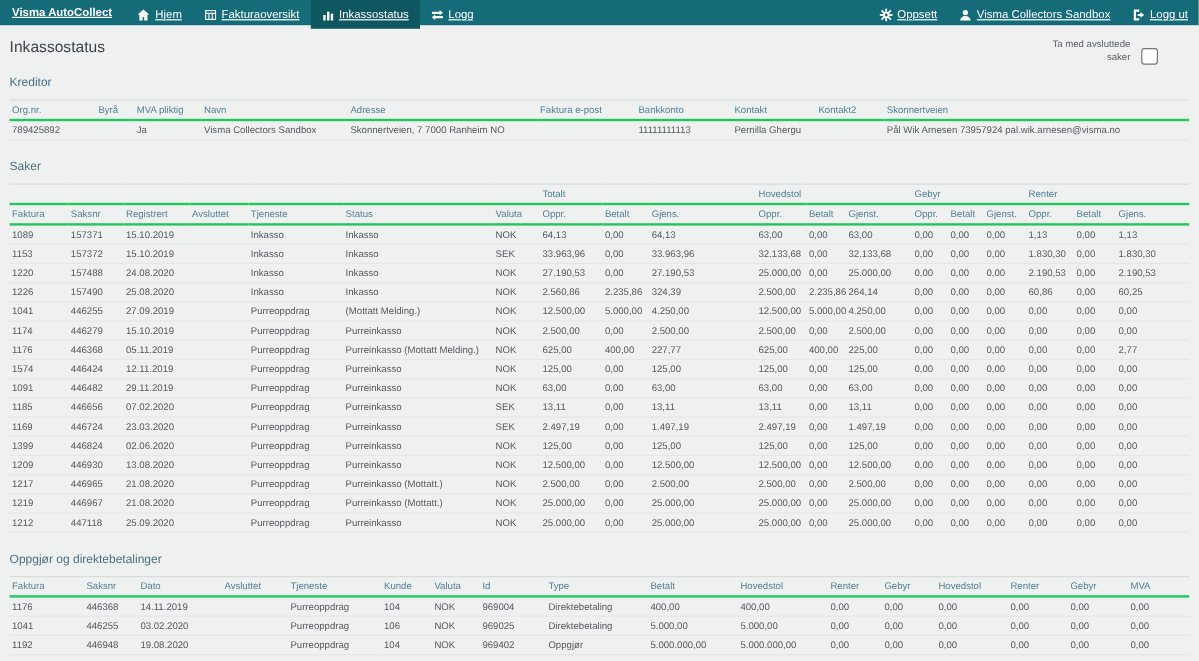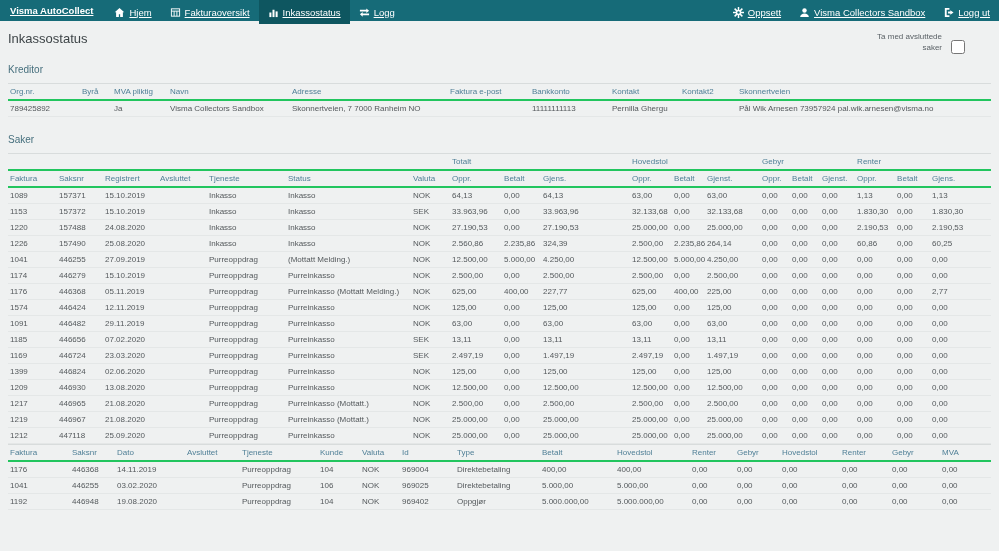--- a/index.html
+++ b/index.html
@@ -594,20 +594,21 @@
             <td>0,00</td>
             <td>0,00</td>
             <td>0,00</td>
             <td>0,00</td>
           </tr>
         </tbody>
     </table>
   </section>
 
   <section>
+    <h2>Oppgjør og direktebetalinger</h2>
     <table class="grid">
       <colgroup>
         <col style="width:62px">
           <col style="width:45px">
           <col style="width:70px">
           <col style="width:55px">
           <col style="width:78px">
         <col style="width:42px">
           <col style="width:40px">
           <col style="width:55px">

